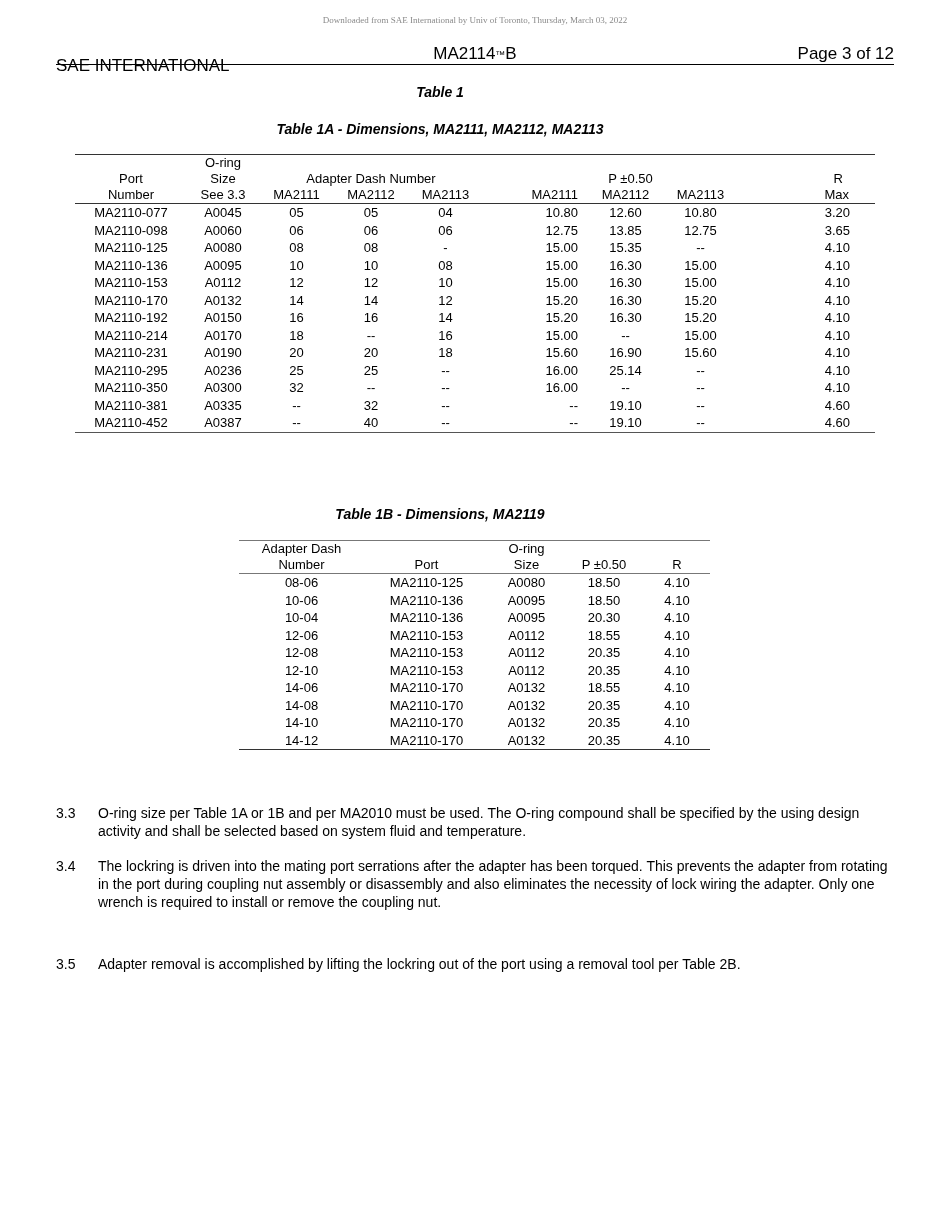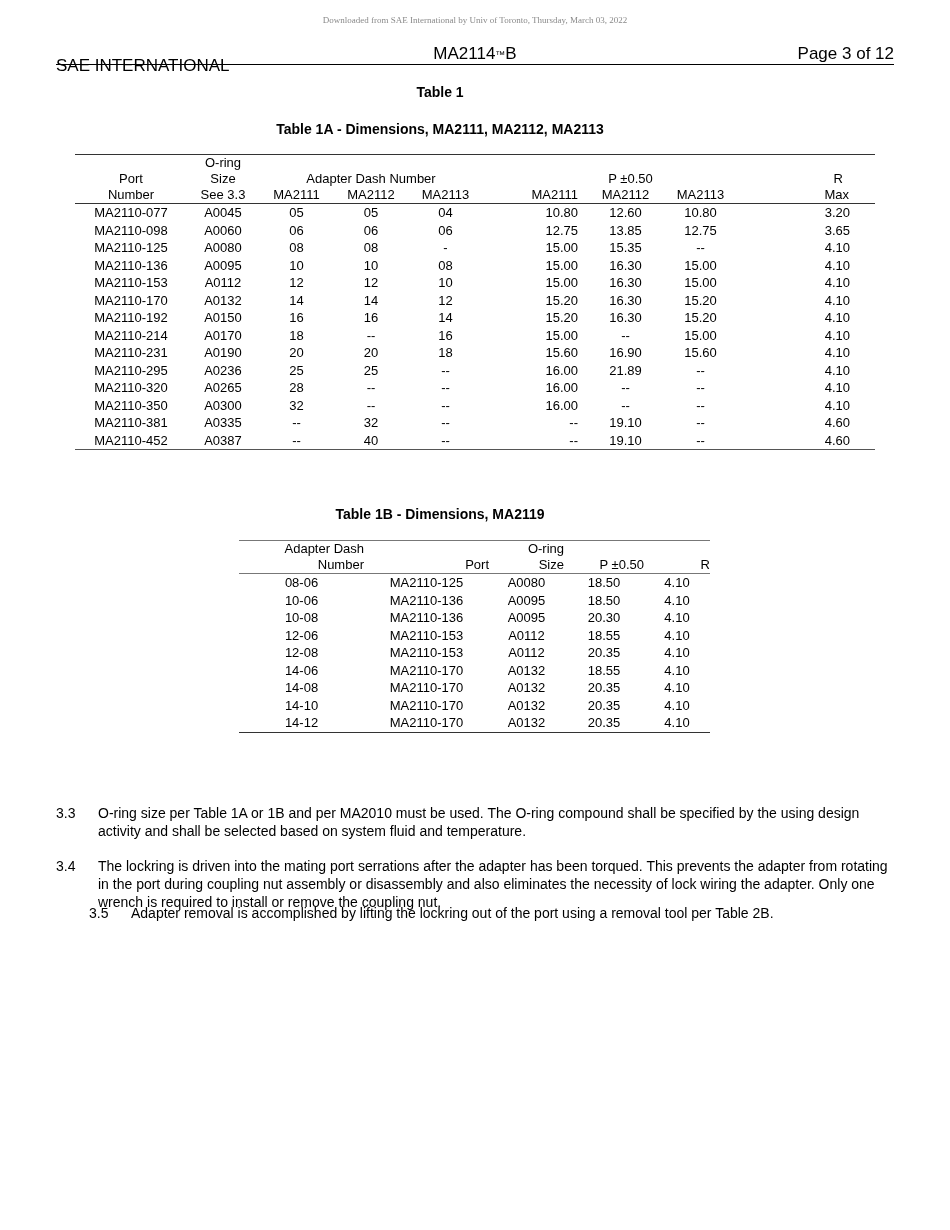--- a/index.html
+++ b/index.html
@@ -3,29 +3,29 @@
   <meta charset="utf-8">
   <style>
     html, body { margin: 0; padding: 0; background: #ffffff; }
     body { width: 950px; height: 1230px; position: relative; font-family: "Liberation Sans", sans-serif; color: #000; overflow: hidden; }
     .watermark { position: absolute; top: 15px; left: 0; width: 950px; text-align: center; font-family: "Liberation Serif", serif; font-size: 9px; color: #8a8a8a; }
     .header { position: absolute; top: 44px; left: 56px; width: 838px; height: 20px; border-bottom: 1px solid #000; font-size: 17px; line-height: 20px; }
     .header .left { position: absolute; left: 0; top: 12px; }
     .header .center { position: absolute; left: 0; width: 838px; text-align: center; top: 0; }
     .header .right { position: absolute; right: 0; top: 0; }
     .tm { font-size: 10px; vertical-align: top; position: relative; top: 1px; }
-    .caption { position: absolute; left: 0; width: 880px; text-align: center; font-weight: bold; font-size: 14px; }
+    .caption { position: absolute; left: 0; width: 880px; text-align: center; font-weight: bold; font-style: italic; font-size: 14px; }
     table { border-collapse: collapse; font-size: 13px; position: absolute; }
     table td, table th { padding: 0; text-align: center; font-weight: normal; height: 17.5px; line-height: 17.5px; white-space: nowrap; }
     .t1a { left: 75px; top: 154px; width: 800px; border-top: 1px solid #333; border-bottom: 1.5px solid #555; }
     .t1a thead tr:last-child th { border-bottom: 1px solid #333; }
     .t1a thead th { height: 16px; line-height: 16px; }
     .t1b { left: 239px; top: 540px; width: 471px; border-top: 1.5px solid #777; border-bottom: 1px solid #333; }
     .t1b thead tr:last-child th { border-bottom: 1.5px solid #777; }
-    .t1b thead th { height: 16px; line-height: 16px; text-align: right; }
+    .t1b thead th { height: 16px; line-height: 16px; }
     .para { position: absolute; left: 56px; width: 840px; font-size: 14px; line-height: 18px; }
     .para .num { position: absolute; left: 0; top: 0; }
     .para .txt { margin-left: 42px; display: block; }
   </style>
 </head>
 <body>
 
 <div class="watermark">Downloaded from SAE International by Univ of Toronto, Thursday, March 03, 2022</div>
 
 <div class="header">
@@ -176,32 +176,21 @@
         <td>15.60</td>
         <td style="text-align:right; padding-right:25px;">4.10</td>
       </tr>
       <tr>
         <td>MA2110-295</td>
         <td>A0236</td>
         <td>25</td>
         <td>25</td>
         <td>--</td>
         <td style="text-align:right; padding-right:10px;">16.00</td>
-        <td>21.89</td>
-        <td>--</td>
-        <td style="text-align:right; padding-right:25px;">4.10</td>
-      </tr>
-      <tr>
-        <td>MA2110-320</td>
-        <td>A0265</td>
-        <td>28</td>
-        <td>--</td>
-        <td>--</td>
-        <td style="text-align:right; padding-right:10px;">16.00</td>
-        <td>--</td>
+        <td>25.14</td>
         <td>--</td>
         <td style="text-align:right; padding-right:25px;">4.10</td>
       </tr>
       <tr>
         <td>MA2110-350</td>
         <td>A0300</td>
         <td>32</td>
         <td>--</td>
         <td>--</td>
         <td style="text-align:right; padding-right:10px;">16.00</td>
@@ -269,35 +258,42 @@
         <td>4.10</td>
       </tr>
       <tr>
         <td>10-06</td>
         <td>MA2110-136</td>
         <td>A0095</td>
         <td>18.50</td>
         <td>4.10</td>
       </tr>
       <tr>
-        <td>10-08</td>
+        <td>10-04</td>
         <td>MA2110-136</td>
         <td>A0095</td>
         <td>20.30</td>
         <td>4.10</td>
       </tr>
       <tr>
         <td>12-06</td>
         <td>MA2110-153</td>
         <td>A0112</td>
         <td>18.55</td>
         <td>4.10</td>
       </tr>
       <tr>
         <td>12-08</td>
+        <td>MA2110-153</td>
+        <td>A0112</td>
+        <td>20.35</td>
+        <td>4.10</td>
+      </tr>
+      <tr>
+        <td>12-10</td>
         <td>MA2110-153</td>
         <td>A0112</td>
         <td>20.35</td>
         <td>4.10</td>
       </tr>
       <tr>
         <td>14-06</td>
         <td>MA2110-170</td>
         <td>A0132</td>
         <td>18.55</td>
@@ -328,16 +324,16 @@
 </table>
 
 <div class="para" style="top:804px;">
   <span class="num">3.3</span>
   <span class="txt">O-ring size per Table 1A or 1B and per MA2010 must be used. The O-ring compound shall be specified by the using design activity and shall be selected based on system fluid and temperature.</span>
 </div>
 <div class="para" style="top:857px;">
   <span class="num">3.4</span>
   <span class="txt">The lockring is driven into the mating port serrations after the adapter has been torqued. This prevents the adapter from rotating in the port during coupling nut assembly or disassembly and also eliminates the necessity of lock wiring the adapter. Only one wrench is required to install or remove the coupling nut.</span>
 </div>
-<div class="para" style="top:904px;margin-left:33px;">
+<div class="para" style="top:955px;">
   <span class="num">3.5</span>
   <span class="txt">Adapter removal is accomplished by lifting the lockring out of the port using a removal tool per Table 2B.</span>
 </div>
 
 </body></html>

